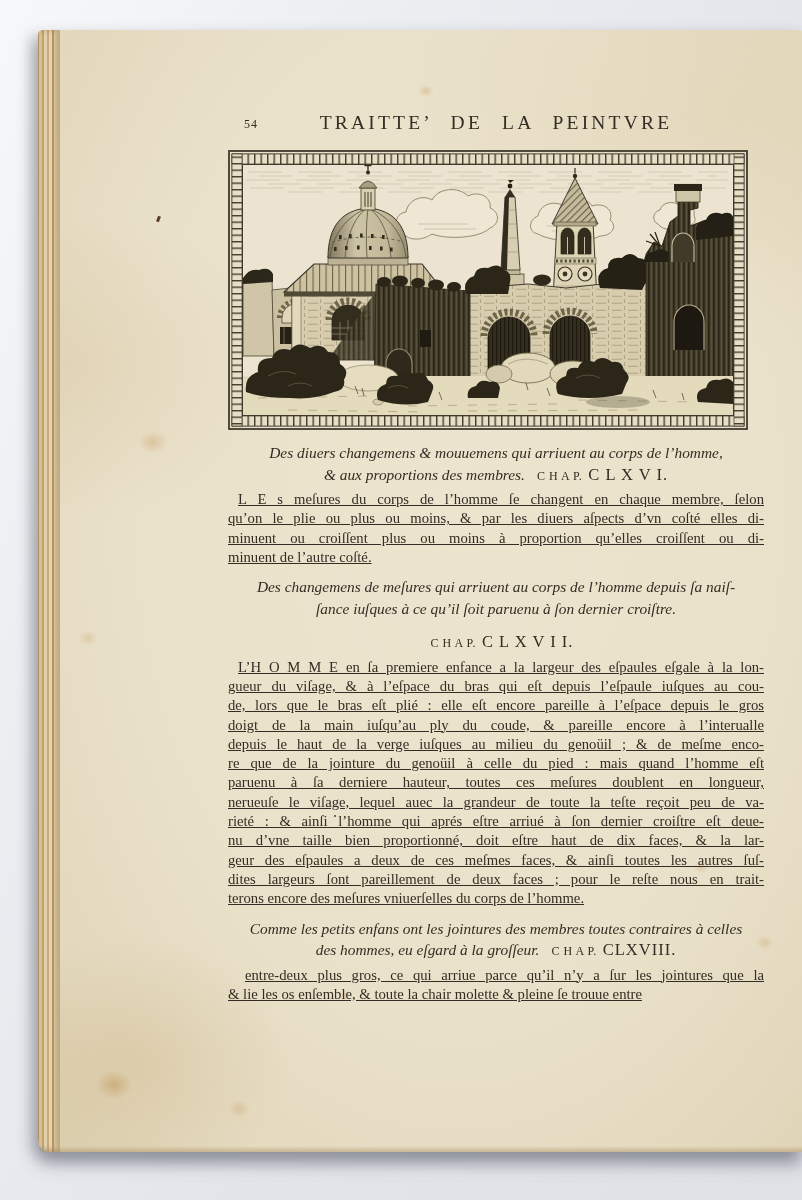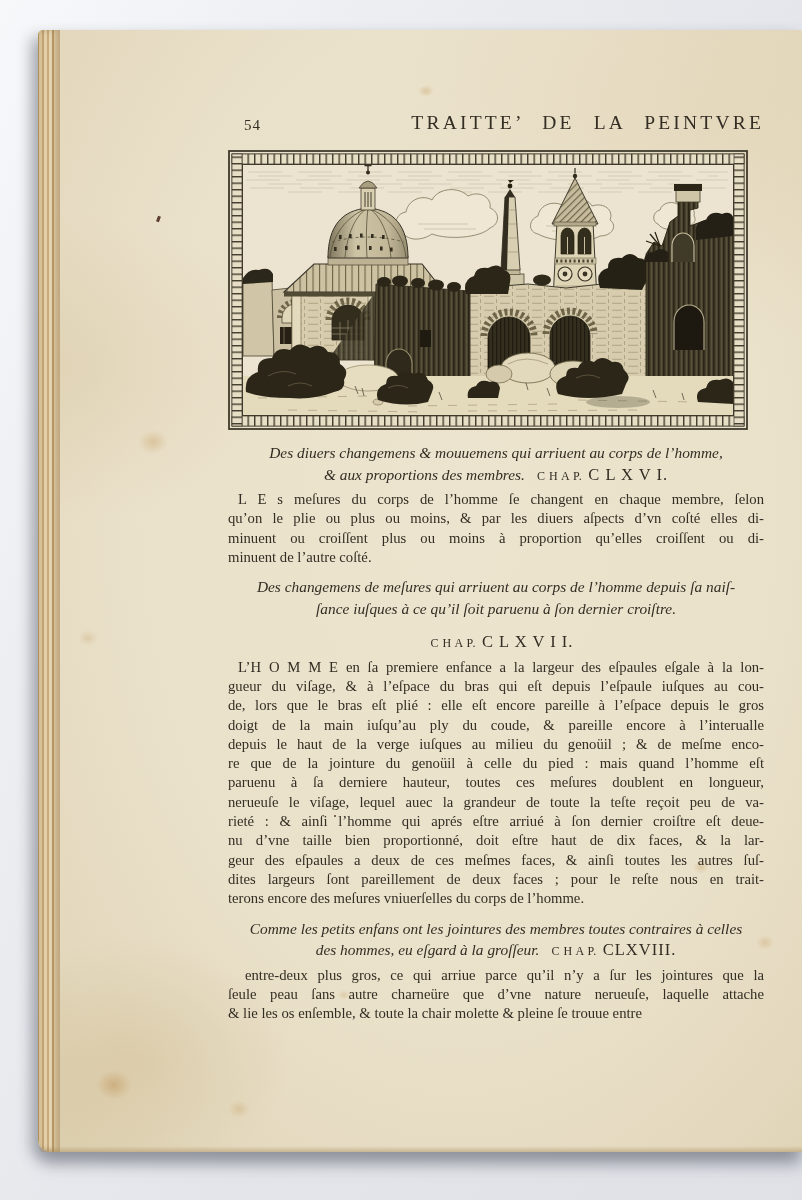--- a/index.html
+++ b/index.html
@@ -21,30 +21,30 @@
     background:repeating-linear-gradient(90deg,#b3financ 0);}
   
   .deckle{background:repeating-linear-gradient(90deg,
       #b2945f 0 1.5px,#d8c299 1.5px 4px,#c3a271 4px 6px,#e2d0ab 6px 9px,#caa97c 9px 11px,
       #e6d6b2 11px 14.5px,#bb9a68 14.5px 16px,#e0cda6 16px 22px);
     box-shadow:inset -4px 0 6px rgba(120,90,45,.35);}
   .spot{position:absolute;border-radius:50%;pointer-events:none;}
   .fleck{position:absolute;background:#5c3c32;pointer-events:none;}
   .content{position:absolute;left:190px;top:0;width:536px;color:#332d23;}
   .folio-row{position:relative;margin-top:82px;height:26px;}
-  .folio{position:absolute;left:16px;top:5px;font-size:15px;letter-spacing:1px;}
-  .running-title{display:block;text-align:right;font-size:19.5px;letter-spacing:3.2px;
+  .folio{position:absolute;left:16px;top:5px;font-size:12px;letter-spacing:1px;}
+  .running-title{display:block;text-align:center;font-size:19.5px;letter-spacing:3.2px;
     word-spacing:11px;white-space:nowrap;margin-top:10px;}
   figure.engraving{margin:12px 0 0 0;padding:0;width:520px;}
   .chap-heading{margin-top:4px;text-align:center;font-style:italic;font-size:15.4px;line-height:21.5px;}
   .chap-label{font-style:normal;font-size:12px;letter-spacing:.5px;margin-left:12px;}
   .chap-num{font-style:normal;font-size:16.5px;letter-spacing:1px;margin-left:6px;}
   .chap-line{text-align:center;margin-top:12px;}
   .body-text{margin:3px 0 0 0;font-size:14.7px;line-height:19.3px;}
-  .body-text>div{text-align:justify;text-align-last:justify;}
+  .body-text>div{text-align:justify;text-align-last:justify;text-decoration:underline;}
   .body-text>div:last-child{text-align-last:left;}
   .body-text.indent-sm>div:first-child{text-indent:10px;}
   .body-text.indent-md>div:first-child{text-indent:17px;}
   section.chapter{margin-top:8px;}
   section.chapter+section.chapter{margin-top:9px;}
 </style>
 </head>
 <body>
 
 <div class="scene">
@@ -376,19 +376,18 @@
           </div>
       </section>
 
       <section class="chapter">
         <div class="chap-heading">
           <div>Comme les petits enfans ont les jointures des membres toutes contraires à celles</div>
           <div><span>des hommes, eu eſgard à la groſſeur.</span><span class="chap-label">C H A P.</span><span class="chap-num">CLXVIII.</span></div>
         </div>
         <div class="body-text indent-md">
             <div>entre-deux plus gros, ce qui arriue parce qu’il n’y a ſur les jointures que la</div>
-            <div>ſeule peau ſans autre charneüre que d’vne nature nerueuſe, laquelle attache</div>
             <div>&amp; lie les os enſemble, &amp; toute la chair molette &amp; pleine ſe trouue entre</div>
           </div>
       </section>
     </div>
   </div>
 </div>
 
 </body></html>

